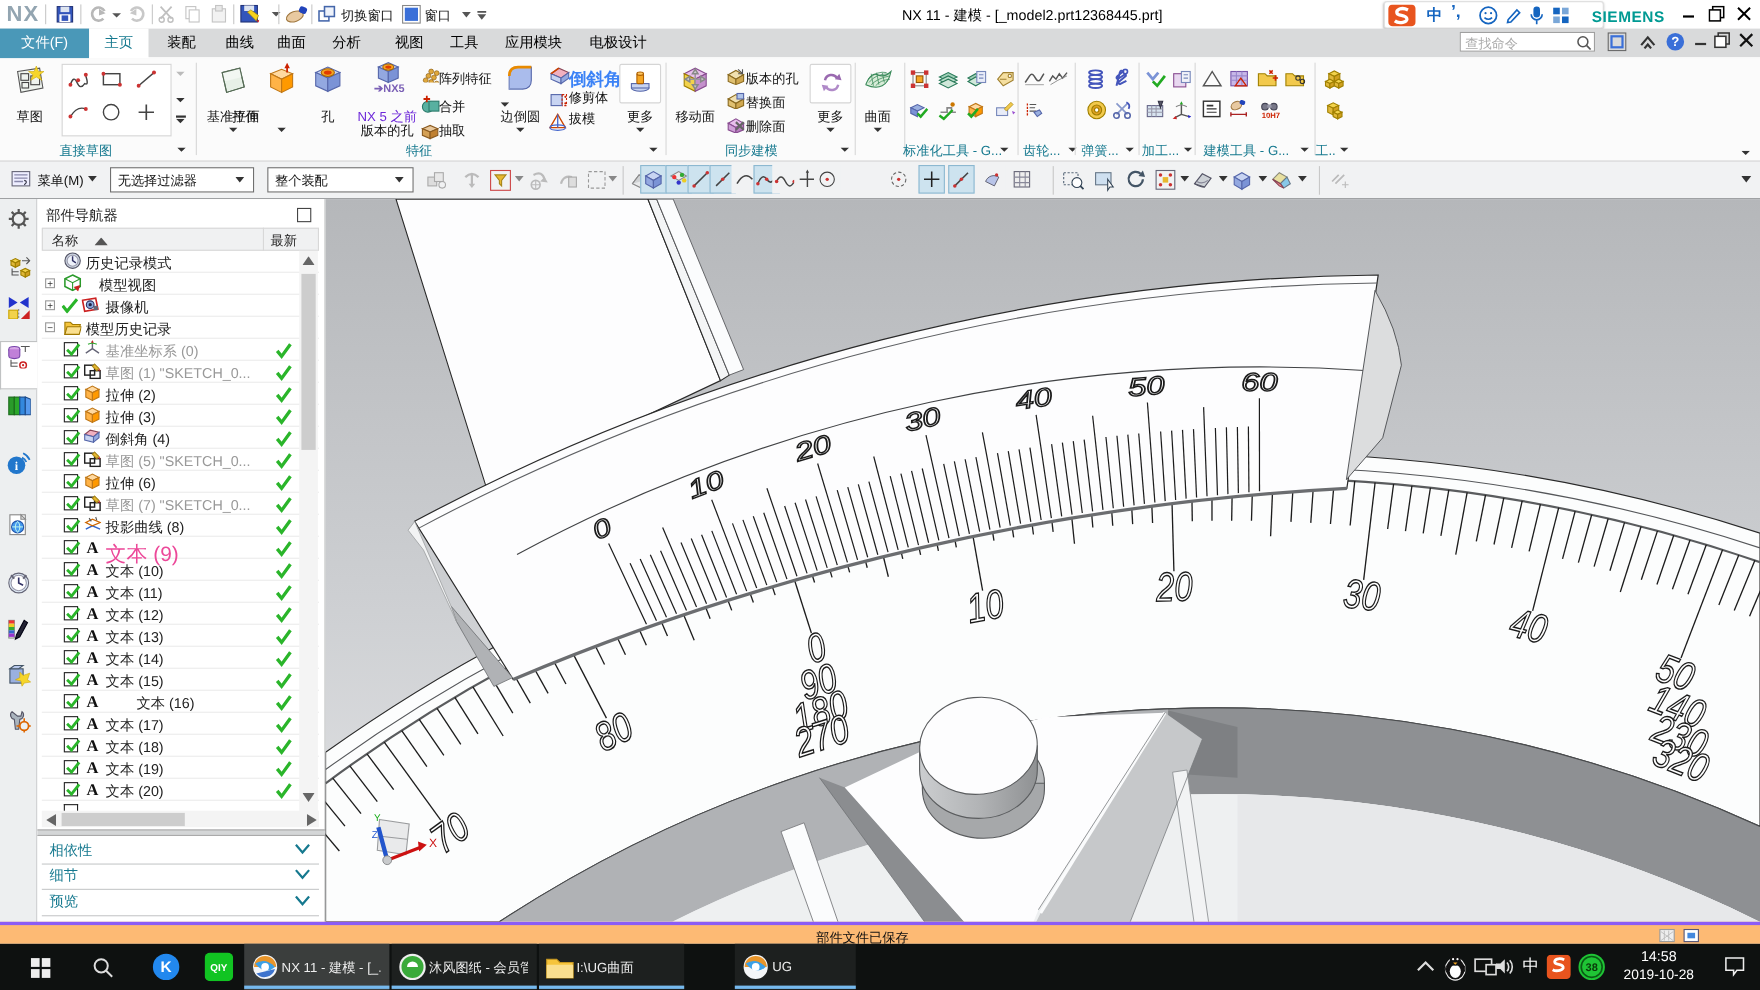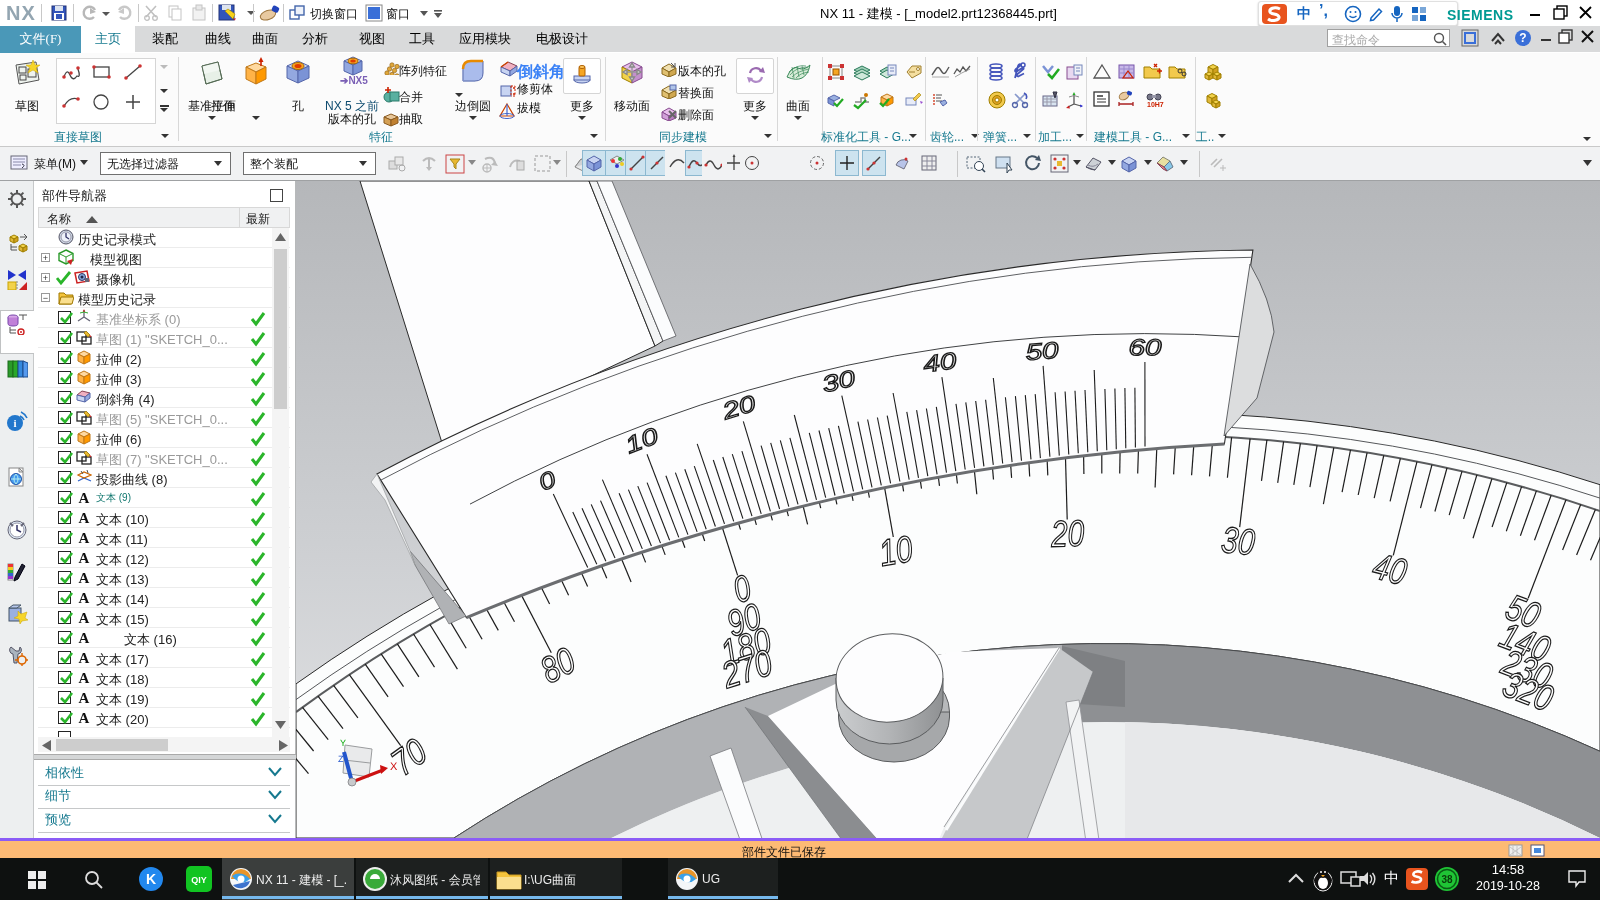--- a/index.html
+++ b/index.html
@@ -99,21 +99,21 @@
   <svg class="abs ic" style="left:1553px;top:5px" width="16" height="16">
       <rect x="4" y="1" width="10" height="10" fill="none" stroke="#000" stroke-width="1.4"></rect>
       <rect x="1" y="4" width="10" height="10" fill="#fff" stroke="#000" stroke-width="1.4"></rect>
     </svg>
   <svg class="abs ic" style="left:1578px;top:5px" width="16" height="16">
       <path d="M2 2 L13 13 M13 2 L2 13" stroke="#000" stroke-width="1.8"></path>
     </svg>
 </div>
 
 <div class="abs" style="left:0;top:26px;width:1600px;height:27px;background:#d9dadb;border-bottom:1px solid #ffffff;">
-<div class="abs" style="left:0;top:0;width:81px;height:27px;background:#4a98b8;color:#fff;font-size:13px;text-align:center;line-height:26px;font-family:Liberation Serif, serif;">文件(F)</div>
+<div class="abs" style="left:0;top:0;width:81px;height:27px;background:#4a98b8;color:#fff;font-size:13px;text-align:center;line-height:26px;">文件(F)</div>
 <div class="abs" style="left:81px;top:0;width:54px;height:27px;background:#ffffff;color:#16798f;font-size:13px;text-align:center;line-height:26px;">主页</div>
 <div class="abs" style="left:142px;top:0;width:46px;height:27px;color:#000;font-size:13px;text-align:center;line-height:26px;">装配</div>
 <div class="abs" style="left:195px;top:0;width:46px;height:27px;color:#000;font-size:13px;text-align:center;line-height:26px;">曲线</div>
 <div class="abs" style="left:242px;top:0;width:46px;height:27px;color:#000;font-size:13px;text-align:center;line-height:26px;">曲面</div>
 <div class="abs" style="left:292px;top:0;width:46px;height:27px;color:#000;font-size:13px;text-align:center;line-height:26px;">分析</div>
 <div class="abs" style="left:349px;top:0;width:46px;height:27px;color:#000;font-size:13px;text-align:center;line-height:26px;">视图</div>
 <div class="abs" style="left:399px;top:0;width:46px;height:27px;color:#000;font-size:13px;text-align:center;line-height:26px;">工具</div>
 <div class="abs" style="left:450px;top:0;width:70px;height:27px;color:#000;font-size:13px;text-align:center;line-height:26px;">应用模块</div>
 <div class="abs" style="left:527px;top:0;width:70px;height:27px;color:#000;font-size:13px;text-align:center;line-height:26px;">电极设计</div>
 
@@ -225,21 +225,21 @@
     </svg>
 <div class="abs" style="left:253px;top:45px;width:90px;text-align:center;font-size:12px;color:#111;white-space:nowrap;">孔</div>
 <svg class="abs ic" style="left:338px;top:2px" width="30" height="34">
       <polygon points="6,6 15,2 24,6 15,10" fill="#c8d4f2" stroke="#5566aa"></polygon>
       <polygon points="6,6 6,16 15,20 15,10" fill="#93a8e0" stroke="#5566aa"></polygon>
       <polygon points="24,6 24,16 15,20 15,10" fill="#7b93d6" stroke="#5566aa"></polygon>
       <ellipse cx="15" cy="6" rx="5" ry="2.8" fill="#f5a623" stroke="#aa6600"></ellipse>
       <ellipse cx="15" cy="6" rx="2.8" ry="1.5" fill="#e03c00"></ellipse>
       <text x="2" y="29" font-size="10" font-weight="bold" fill="#7a5fb5">➔NX5</text>
     </svg>
-<div class="abs" style="left:307px;top:45px;width:90px;text-align:center;font-size:12px;color:#0c4a6e;white-space:nowrap;">NX 5 之前</div>
+<div class="abs" style="left:307px;top:45px;width:90px;text-align:center;font-size:12px;color:#6d28d9;white-space:nowrap;">NX 5 之前</div>
 <div class="abs" style="left:307px;top:58px;width:90px;text-align:center;font-size:12px;color:#111;white-space:nowrap;">版本的孔</div>
 <svg class="abs ic" style="left:382px;top:8px" width="20" height="14">
       <g fill="#e0a83c" stroke="#8a5a10" stroke-width="0.6">
         <circle cx="5" cy="12" r="2.2"></circle>
         <circle cx="10" cy="13.5" r="2.2"></circle>
         <circle cx="15" cy="15" r="2.2"></circle>
         <circle cx="7.5" cy="8" r="2.2"></circle>
         <circle cx="12.5" cy="9.5" r="2.2"></circle>
         <circle cx="10" cy="4" r="2.2"></circle>
         <circle cx="15" cy="5.5" r="2.2"></circle>
@@ -1005,21 +1005,21 @@
       <path d="M3 9 l4 5 l8 -11" fill="none" stroke="#2ab52a" stroke-width="3"></path>
     </svg>
 <div class="abs" style="left:4px;top:326px;width:252px;height:1px;background:#ececec;"></div>
 <div class="abs" style="left:24px;top:310px;width:13px;height:13px;border:1.5px solid #222;background:#fff;"></div>
 <svg class="abs ic" style="left:25px;top:309px" width="15" height="15">
       <path d="M2 8 l4 4 l7 -9" fill="none" stroke="#2ab52a" stroke-width="2.6"></path>
     </svg>
 <svg class="abs ic" style="left:42px;top:308px;" width="16" height="16">
       <text x="8" y="14" font-size="15" font-weight="bold" font-family="Liberation Serif" fill="#111" text-anchor="middle">A</text>
     </svg>
-<div class="abs" style="left:62px;top:310px;font-size:10px;color:#0f766e;white-space:nowrap;">文本 (9)</div>
+<div class="abs" style="left:62px;top:310px;font-size:19px;color:#ec4899;white-space:nowrap;">文本 (9)</div>
 <svg class="abs ic" style="left:215px;top:309px" width="17" height="17">
       <path d="M3 9 l4 5 l8 -11" fill="none" stroke="#2ab52a" stroke-width="3"></path>
     </svg>
 <div class="abs" style="left:4px;top:346px;width:252px;height:1px;background:#ececec;"></div>
 <div class="abs" style="left:24px;top:330px;width:13px;height:13px;border:1.5px solid #222;background:#fff;"></div>
 <svg class="abs ic" style="left:25px;top:329px" width="15" height="15">
       <path d="M2 8 l4 4 l7 -9" fill="none" stroke="#2ab52a" stroke-width="2.6"></path>
     </svg>
 <svg class="abs ic" style="left:42px;top:328px;" width="16" height="16">
       <text x="8" y="14" font-size="15" font-weight="bold" font-family="Liberation Serif" fill="#111" text-anchor="middle">A</text>

